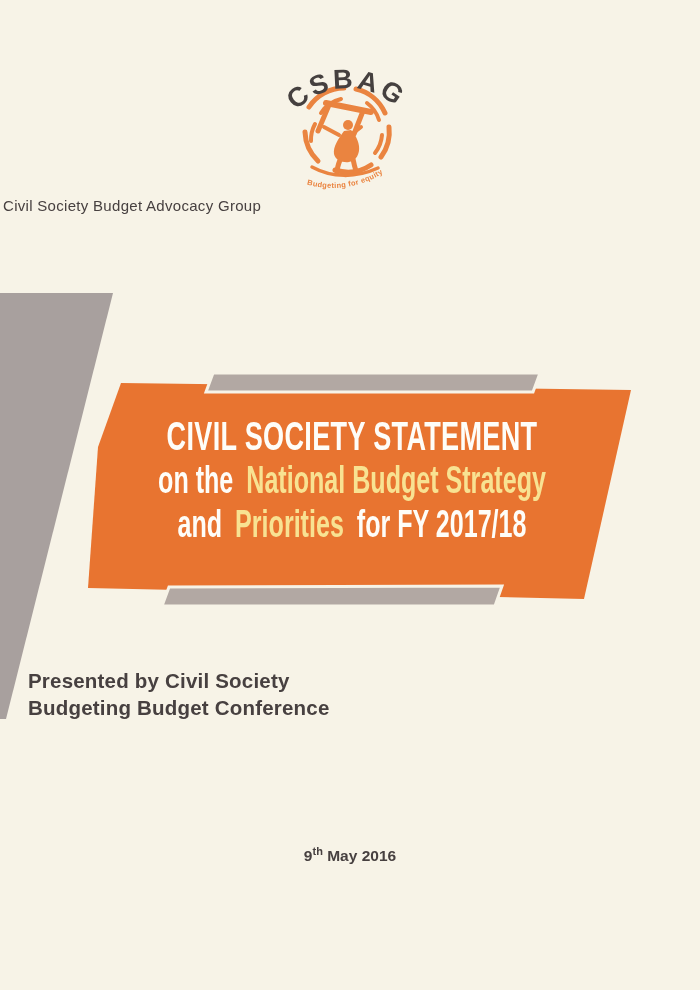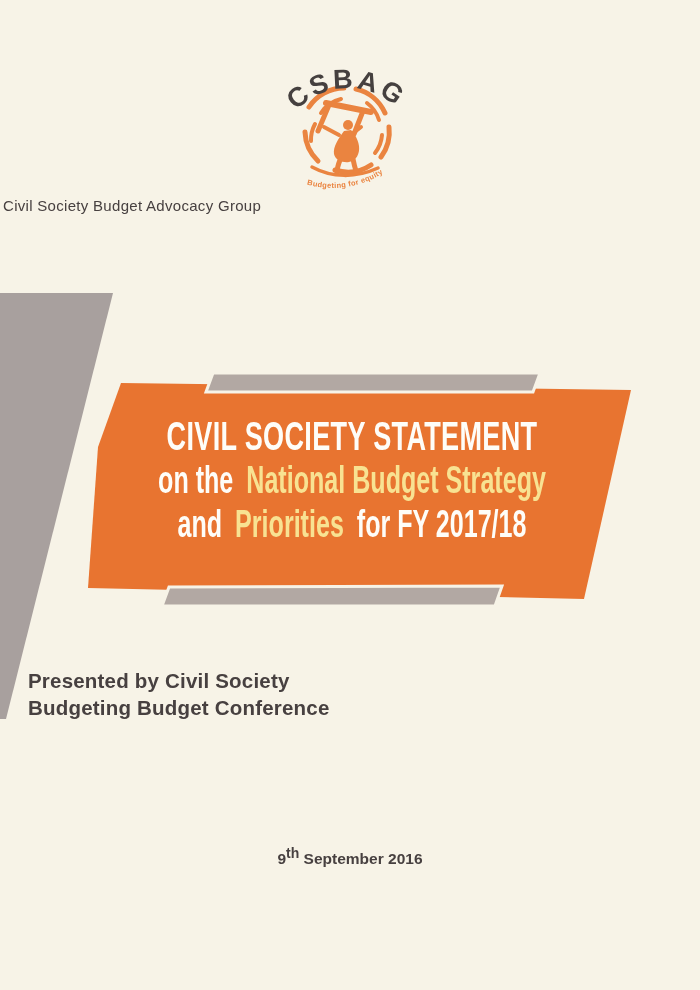--- a/index.html
+++ b/index.html
@@ -35,21 +35,21 @@
     line-height:26.5px; letter-spacing:.2px;
     color: var(--dark_text, #474040);
     margin-left: 28px;
   }
 
   .event-date {
     position:absolute; top:845px; left:0; width:700px;
     text-align:center; font-size:15.5px; font-weight:bold;
     color: var(--dark_text, #474040);
   }
-  .event-date sup { font-size:14px; }
+  .event-date sup { font-size:11px; }
 </style>
 </head>
 <body>
 
 <svg class="decor-svg" width="700" height="990" viewBox="0 0 700 990">
   <defs>
     <path id="arcT" d="M290,119 A70,70 0 0 1 404,116"></path>
     <path id="arcB" d="M305,184 A95,95 0 0 0 385,172"></path>
   </defs>
 
@@ -111,13 +111,13 @@
     <span class="hl">Priorities</span>
     <span>for FY 2017/18</span>
   </div>
 </div>
 
 <div class="presented">
   <div>Presented by Civil Society</div>
   <div>Budgeting Budget Conference</div>
 </div>
 
-<div class="event-date"><span>9</span><sup>th</sup><span> September 2016</span></div>
+<div class="event-date"><span>9</span><sup>th</sup><span> May 2016</span></div>
 
 </body></html>

